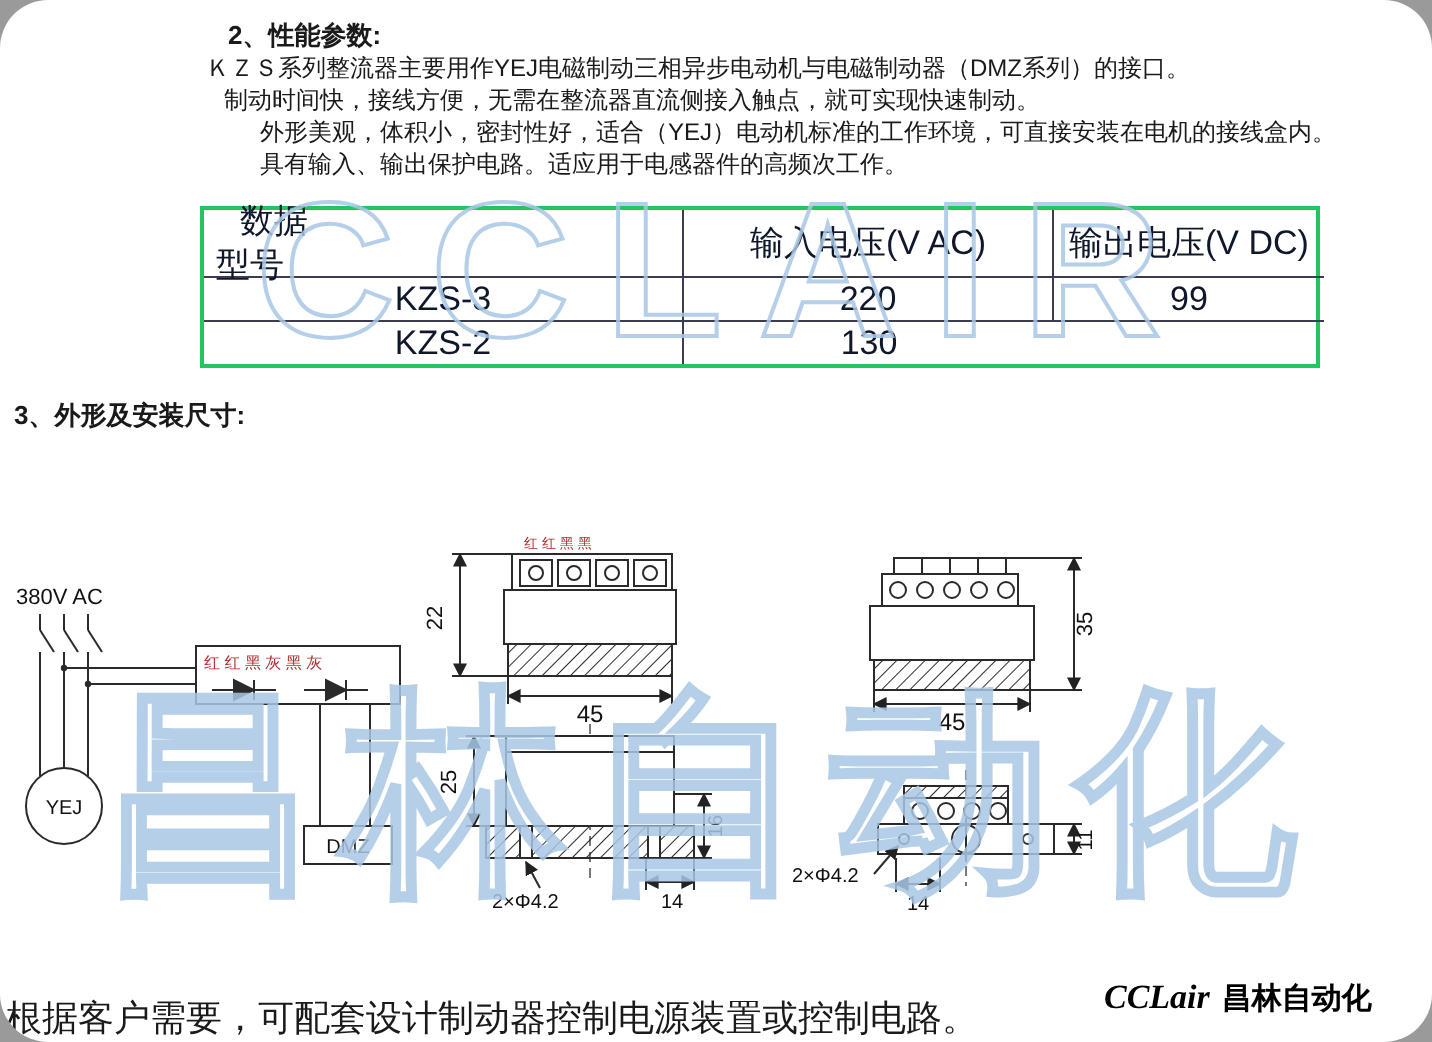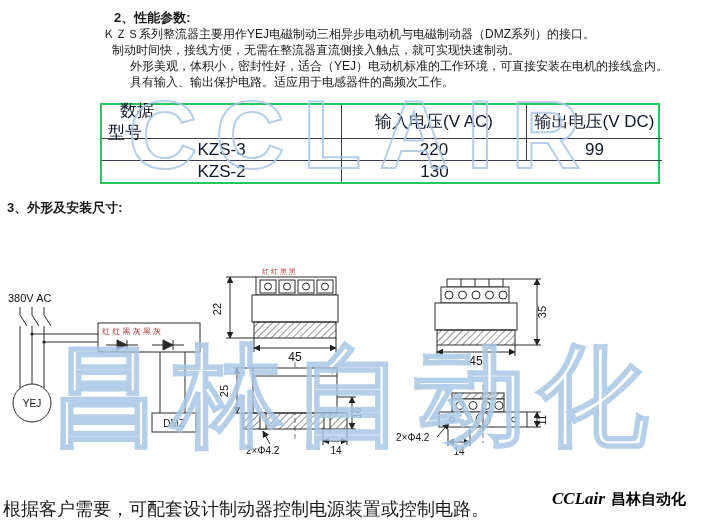--- a/index.html
+++ b/index.html
@@ -1,18 +1,18 @@
 <!DOCTYPE html>
 <html><head>
 <meta charset="utf-8">
 <style>
   * { margin:0; padding:0; box-sizing:border-box; }
   html,body { background:#9a9a9a; }
   body { font-family:"Liberation Sans","DejaVu Sans",sans-serif; }
-  .page { position:relative; width:716px; height:521px; background:#ffffff; overflow:hidden; margin:0 auto; }
+  .page { position:relative; width:716px; height:521px; background:#ffffff; overflow:hidden; margin:0 auto;border-radius:24px; }
 
   .t { position:absolute; color:#1a1a1a; white-space:nowrap; z-index:3; }
   .sec-title { font-size:13px; font-weight:bold; }
   .body-line { font-size:12px; }
   .foot-note { font-size:18px; }
 
   .spec-table { position:absolute; left:100px; top:103px; width:560px;
     display:grid; grid-template-columns:240px 185px 135px; grid-template-rows:34px 22px 21px;
     border:2px solid #22c55e; font-size:17px; color:#0f172a; z-index:2; background:transparent; }
   .cell { border-right:1px solid #3c3c50; border-bottom:1px solid #3c3c50;

